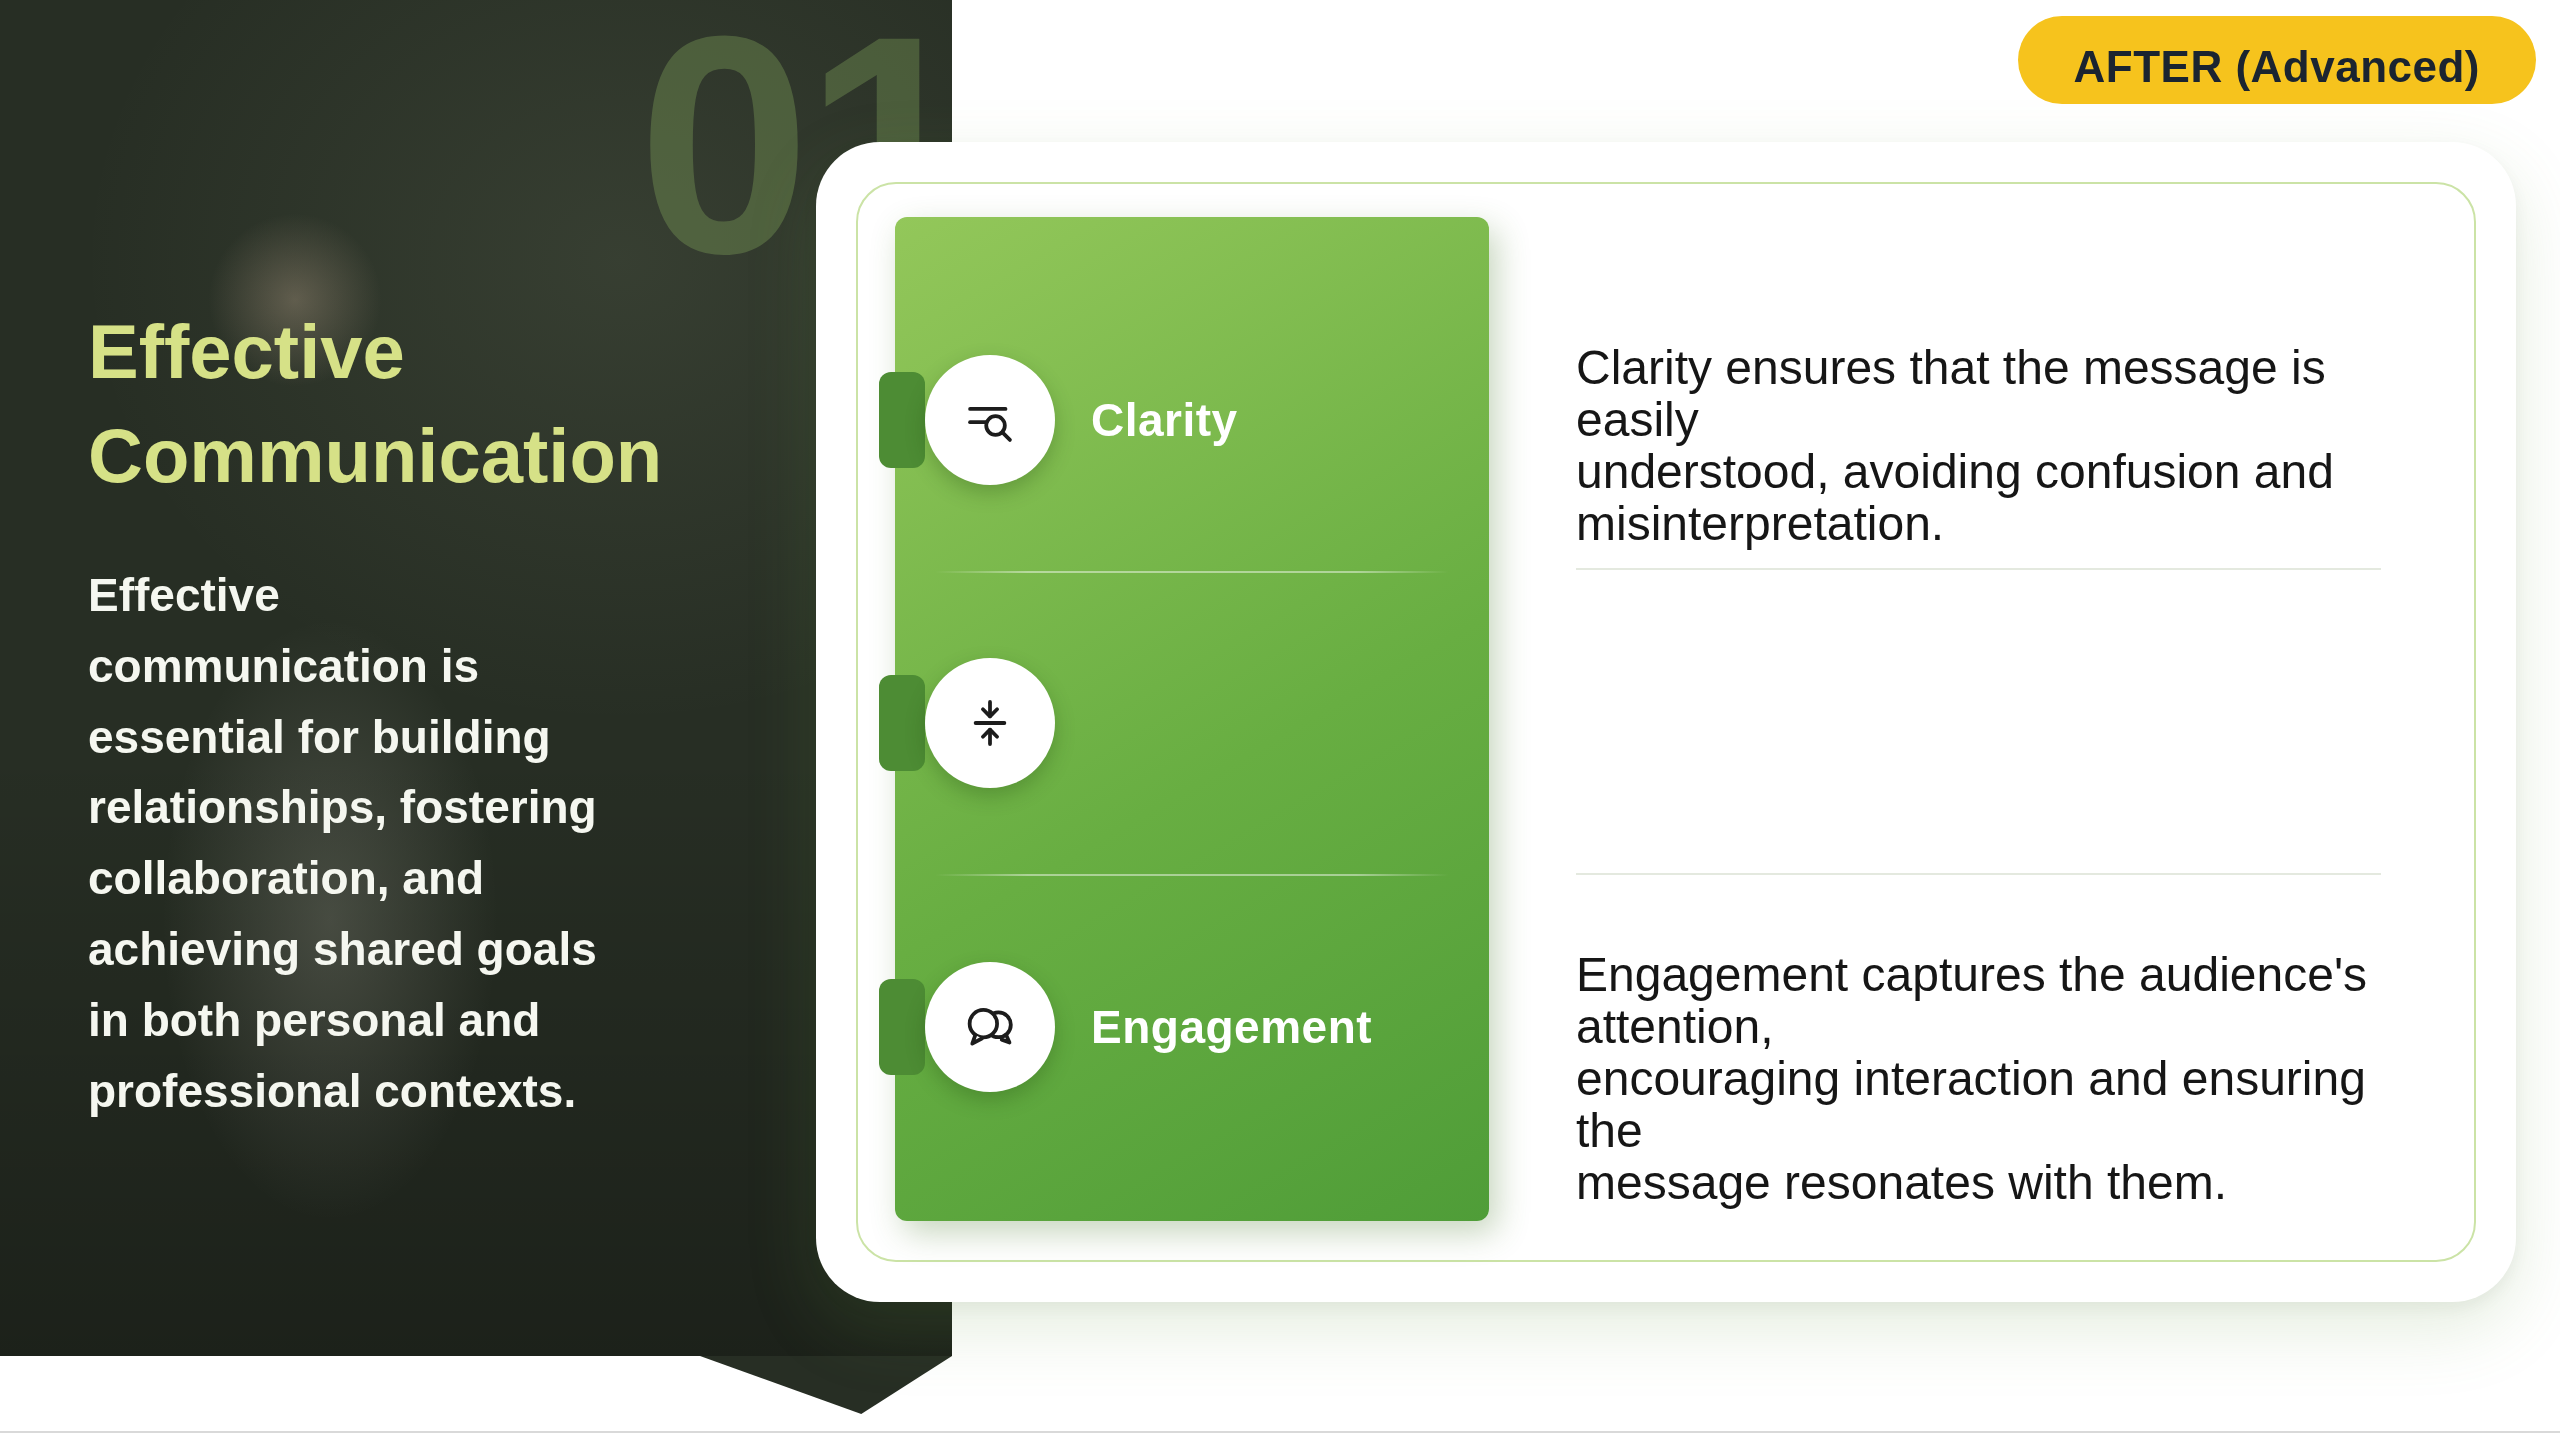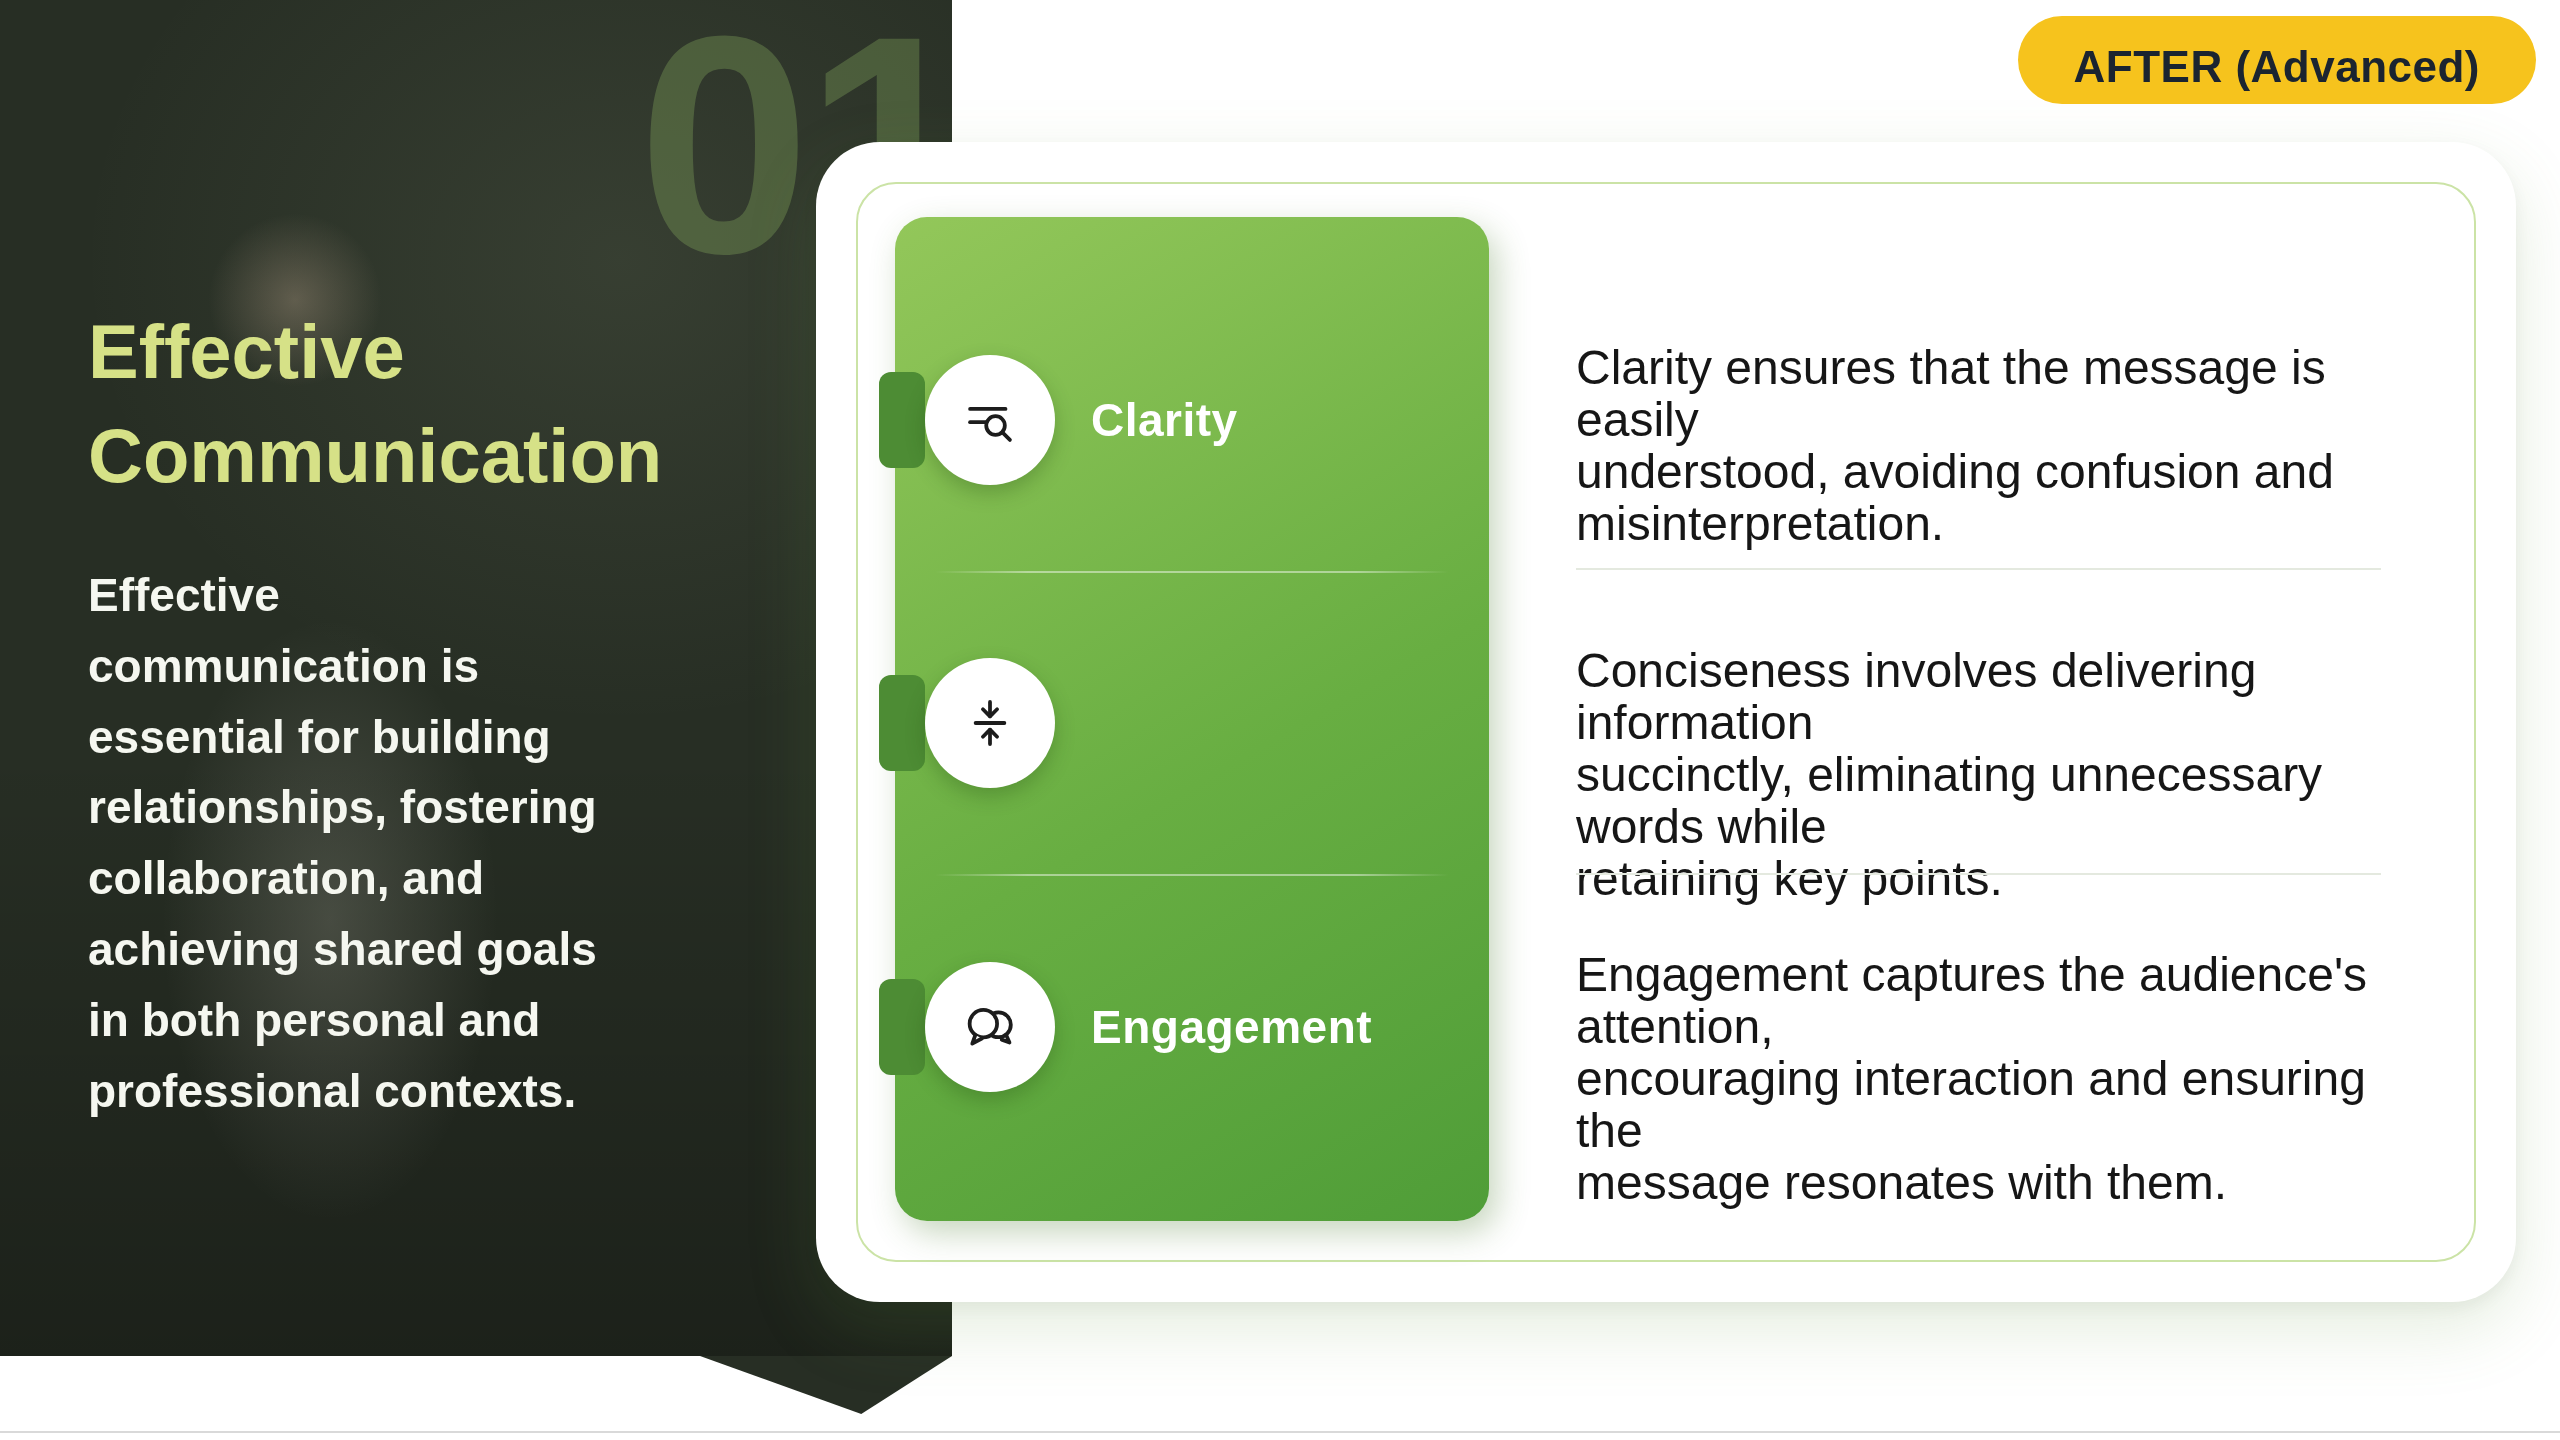--- a/index.html
+++ b/index.html
@@ -48,21 +48,21 @@
     box-shadow:0 26px 70px rgba(106,156,70,0.18), 0 6px 16px rgba(0,0,0,0.05);
   }
   .card-border {
     position:absolute; inset:40px; border:2px solid #cbe3a6;
     border-radius:40px; pointer-events:none;
   }
 
   
   .green-panel {
     position:absolute; left:79px; top:75px; width:594px; height:1004px;
-    border-radius:32px;
+    border-radius:12px;
     background:linear-gradient(150deg, #93c75a 0%, #68ae42 55%, #4f9d38 100%);
     box-shadow:8px 12px 32px rgba(70,120,40,0.30);
   }
   .feature-item {
     position:absolute; left:0; right:0; height:130px;
     display:flex; align-items:center;
   }
   .feature-tab {
     position:absolute; left:-16px; top:17px; width:46px; height:96px;
     background:#4d8c34; border-radius:12px;
@@ -172,23 +172,20 @@
         </span>
         <span class="feature-label">Engagement</span>
       </div>
 
     </div>
 
     <p class="desc" style="top:200px">Clarity ensures that the message is easily
 understood, avoiding confusion and
 misinterpretation.</p>
     <div class="desc-divider" style="top:426px"></div>
-    <p class="desc" style="top:503px">Conciseness involves delivering information
-succinctly, eliminating unnecessary words while
-retaining key points.</p>
     <div class="desc-divider" style="top:731px"></div>
     <p class="desc" style="top:807px">Engagement captures the audience's attention,
 encouraging interaction and ensuring the
 message resonates with them.</p>
 
   </div>
 
   <div class="badge">
     <span>AFTER (Advanced)</span>
   </div>

